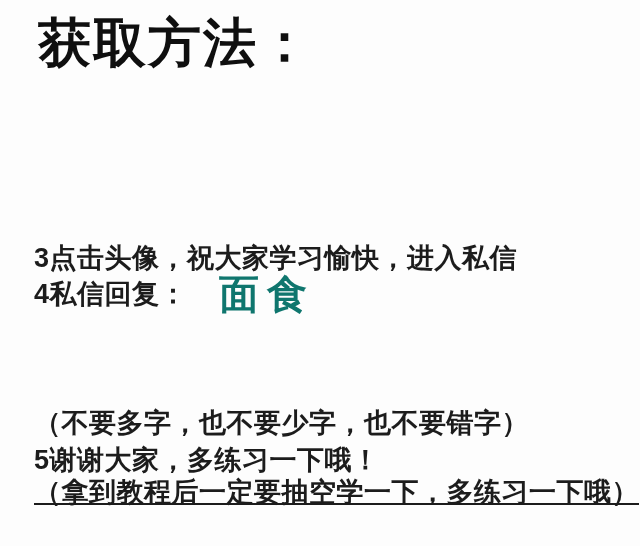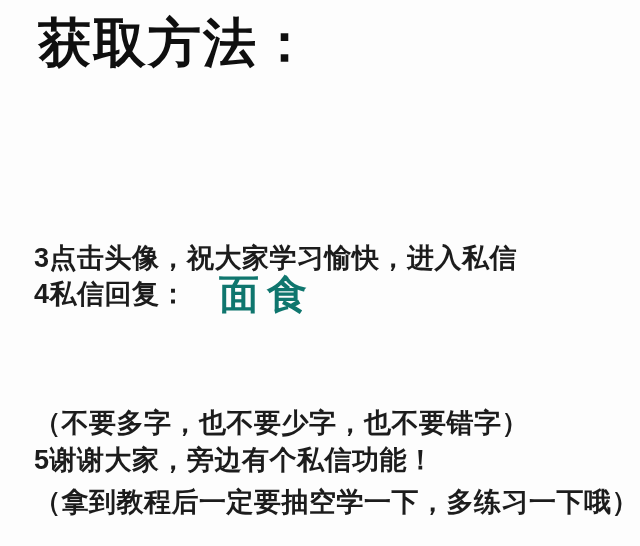--- a/index.html
+++ b/index.html
@@ -41,21 +41,21 @@
   .row-1 { top: 108px; }
   .row-2 { top: 176px; }
   .row-3 { top: 244px; }
   .row-4 {
     top: 275px;
     display: flex;
     align-items: center;
   }
   .row-5 { top: 381px; margin-top: 28px; }
   .row-6 { top: 446px; }
-  .row-7 { top: 488px; }
+  .row-7 { top: 478px; text-decoration: underline; }
   .keyword {
     font-family: "Liberation Serif", "DejaVu Serif", serif;
     font-size: 40px;
     line-height: 1;
     font-weight: 700;
     letter-spacing: 8px;
     color: #0f766e;
     margin-left: 32px;
     white-space: nowrap;
   }
@@ -71,17 +71,17 @@
 
   <div class="row row-3">3点击头像，祝大家学习愉快，进入私信</div>
 
   <div class="row row-4">
     <span>4私信回复：</span>
     <span class="keyword">面食</span>
   </div>
 
   <div class="row row-5">（不要多字，也不要少字，也不要错字）</div>
 
-  <div class="row row-6">5谢谢大家，旁边有个私信功能！</div>
+  <div class="row row-6">5谢谢大家，多练习一下哦！</div>
 
   <div class="row row-7">（拿到教程后一定要抽空学一下，多练习一下哦）</div>
 
 </div>
 
 </body></html>

